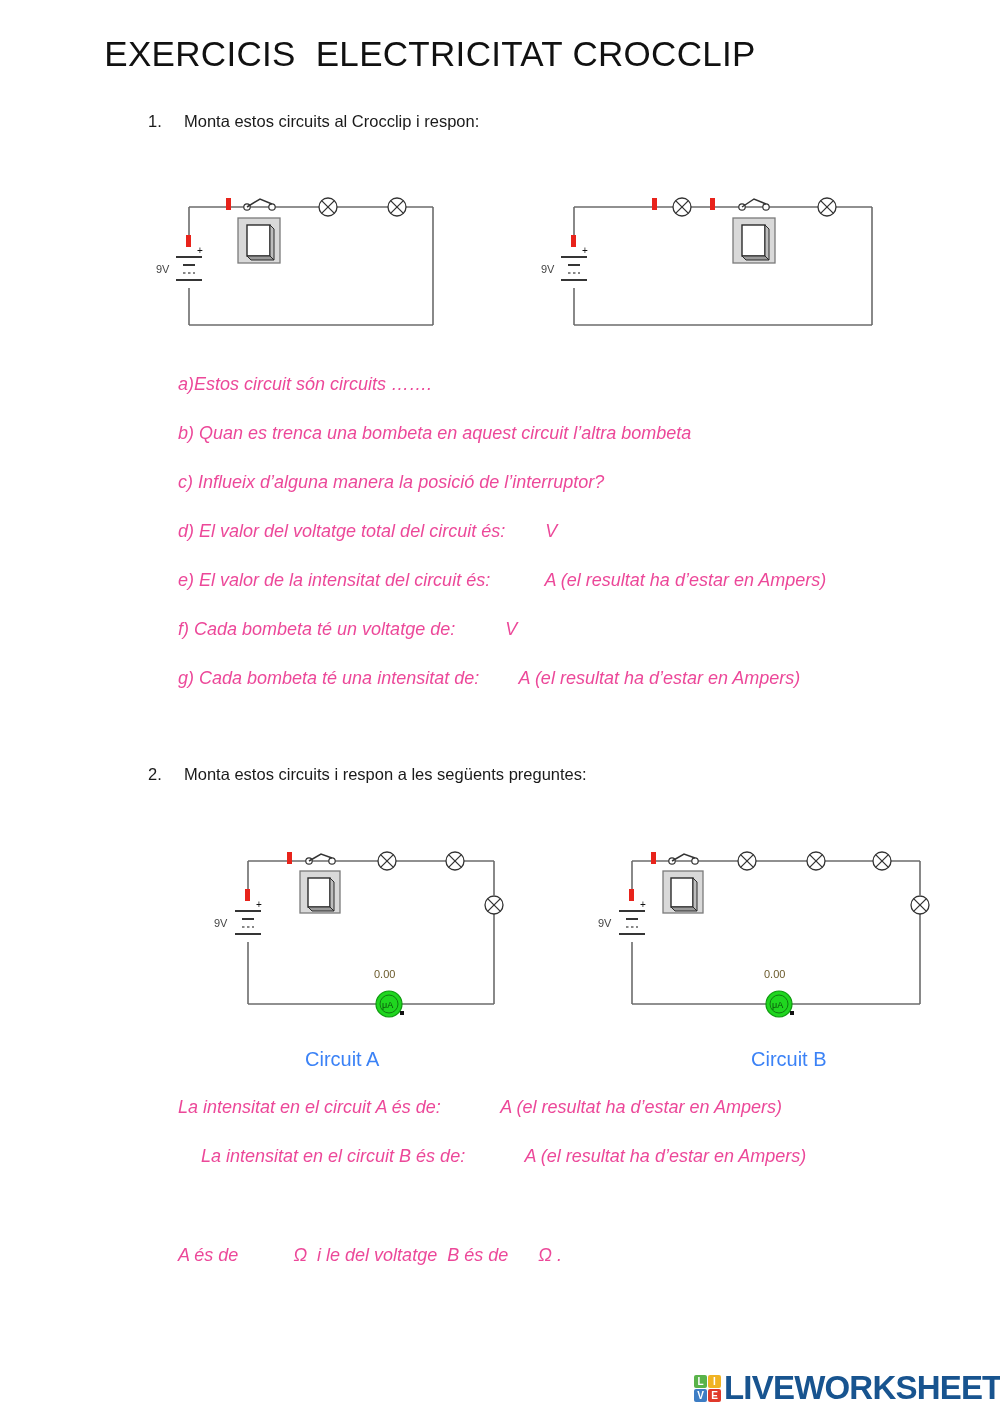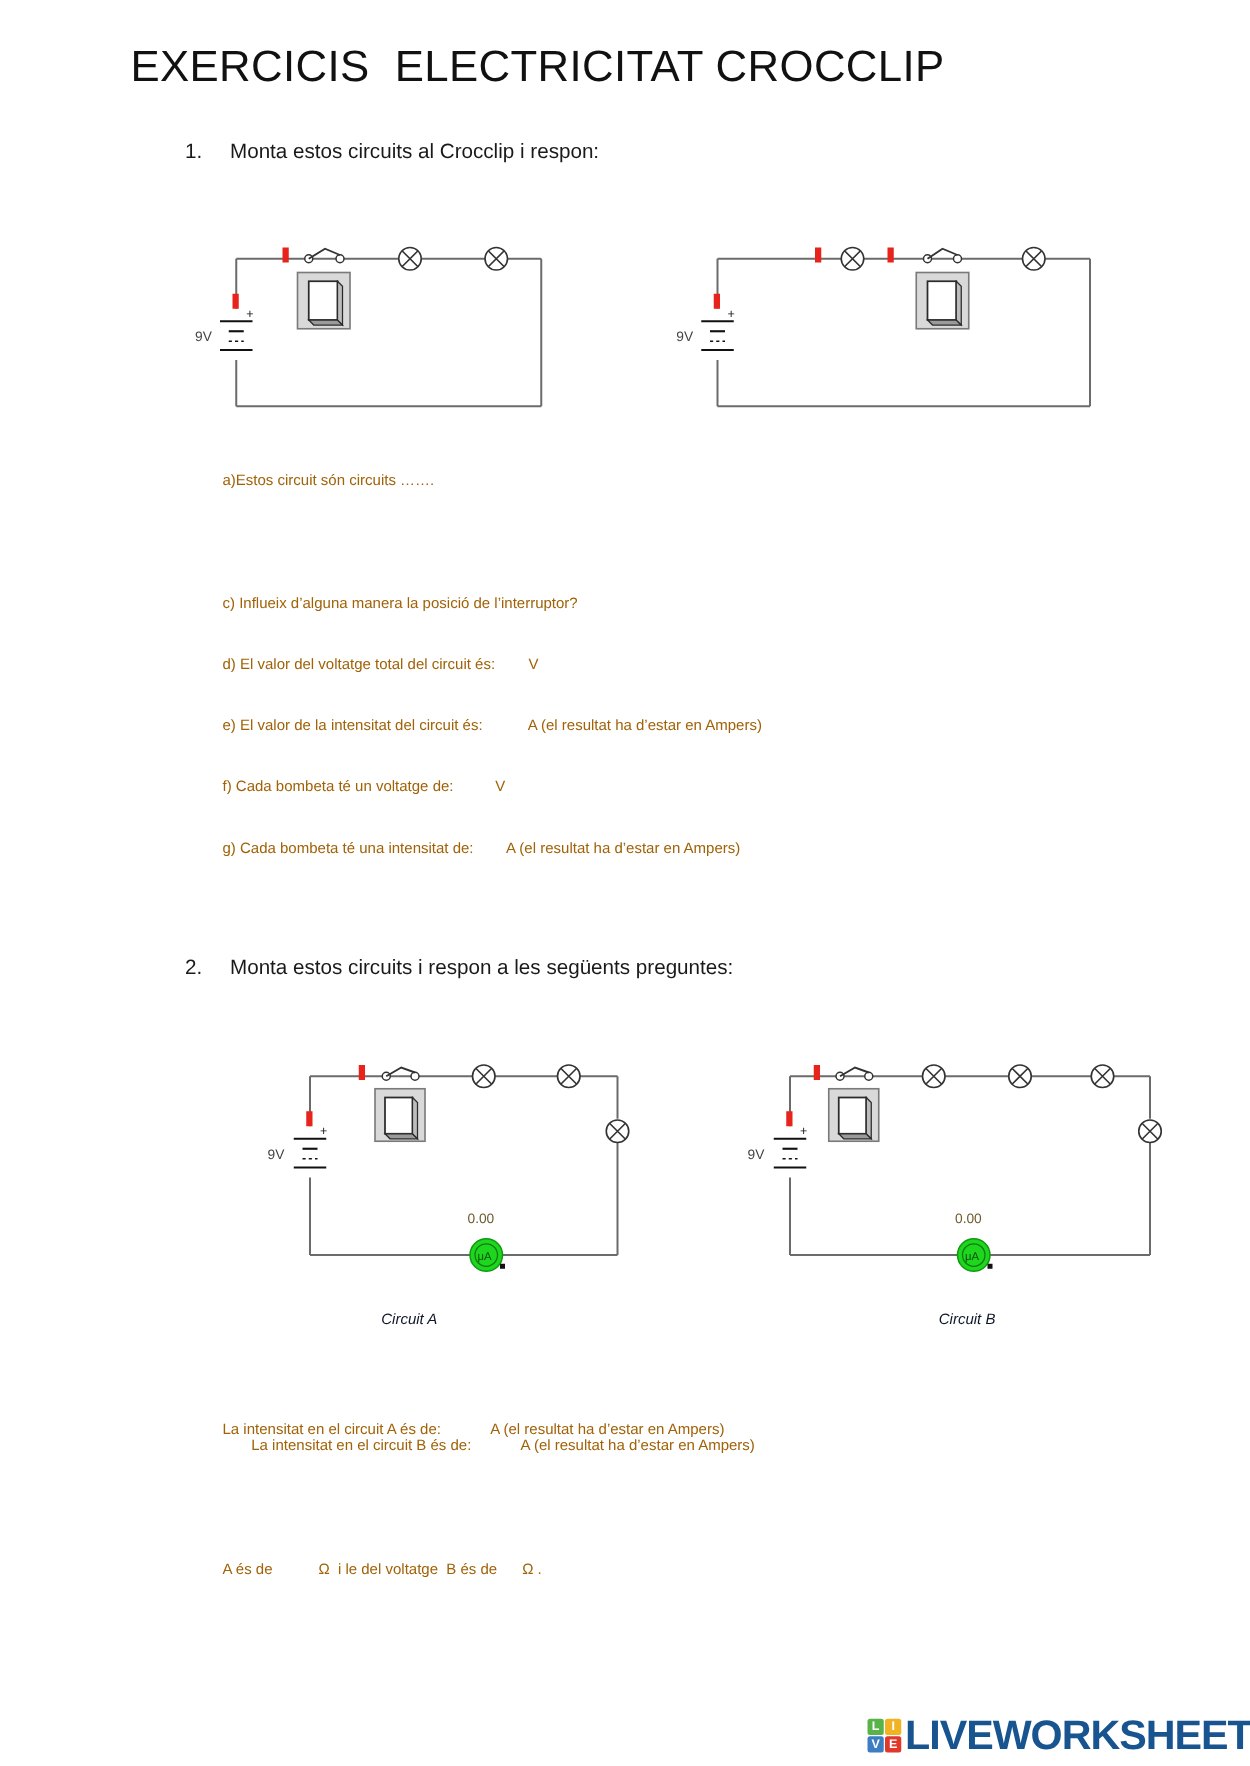--- a/index.html
+++ b/index.html
@@ -51,41 +51,41 @@
   .q-num .txt {
     position: absolute;
     left: 36px;
     top: 0;
     white-space: pre;
   }
 
   
   .qline {
     position: absolute;
-    font-size: 12px;
-    color: #a16207;
+    font-size: 18px;
+    color: #ec4899;
     white-space: pre;
     line-height: 20px;
+    font-style: italic;
   }
 
   
   .circuit {
     position: absolute;
   }
   .circuit svg {
     display: block;
     overflow: visible;
   }
 
   .circ-label {
     position: absolute;
-    font-size: 12px;
-    color: #0f172a;
+    font-size: 20px;
+    color: #3b82f6;
     white-space: pre;
-    font-style: italic;
   }
 
   
   .lw-logo {
     position: absolute;
     left: 694px;
     top: 1368px;
     display: flex;
     align-items: center;
     height: 40px;
@@ -227,20 +227,21 @@
       </g>
 
       <g stroke="#333" stroke-width="1.3" fill="#ffffff">
         <circle cx="289" cy="22" r="9"></circle>
         <path d="M282.6 15.6 L295.4 28.4 M295.4 15.6 L282.6 28.4"></path>
       </g>
     </svg>
   </div>
 
   <div class="qline" style="left:178px; top:374px;">a)Estos circuit són circuits …….</div>
+  <div class="qline" style="left:178px; top:423px;">b) Quan es trenca una bombeta en aquest circuit l’altra bombeta</div>
   <div class="qline" style="left:178px; top:472px;">c) Influeix d’alguna manera la posició de l’interruptor?</div>
   <div class="qline" style="left:178px; top:521px;">d) El valor del voltatge total del circuit és:        V</div>
   <div class="qline" style="left:178px; top:570px;">e) El valor de la intensitat del circuit és:           A (el resultat ha d’estar en Ampers)</div>
   <div class="qline" style="left:178px; top:619px;">f) Cada bombeta té un voltatge de:          V</div>
   <div class="qline" style="left:178px; top:668px;">g) Cada bombeta té una intensitat de:        A (el resultat ha d’estar en Ampers)</div>
 
   <div class="q-num" style="left:148px; top:765px; width:700px;">
     <span class="num">2.</span>
     <span class="txt">Monta estos circuits i respon a les següents preguntes:</span>
   </div>
@@ -369,21 +370,21 @@
         <circle cx="184" cy="159" r="9" fill="none" stroke="#127a12" stroke-width="1"></circle>
         <text x="177" y="163" font-family="'Liberation Sans',sans-serif" font-size="9" fill="#0b4f0b">μA</text>
         <rect x="195" y="166" width="4" height="4" fill="#111"></rect>
       </g>
     </svg>
   </div>
 
   <div class="circ-label" style="left:305px; top:1048px;">Circuit A</div>
   <div class="circ-label" style="left:723px; top:1048px;margin-left:28px;">Circuit B</div>
 
-  <div class="qline" style="left:178px; top:1097px;margin-top:36px;">La intensitat en el circuit A és de:            A (el resultat ha d’estar en Ampers)</div>
+  <div class="qline" style="left:178px; top:1097px;">La intensitat en el circuit A és de:            A (el resultat ha d’estar en Ampers)</div>
   <div class="qline" style="left:178px; top:1146px;margin-left:23px;">La intensitat en el circuit B és de:            A (el resultat ha d’estar en Ampers)</div>
   <div class="qline" style="left:178px; top:1245px;">A és de           Ω  i le del voltatge  B és de      Ω .</div>
 
   <div class="lw-logo">
     <div class="lw-tiles">
       <div class="lw-tile l">L</div>
       <div class="lw-tile i">I</div>
       <div class="lw-tile v">V</div>
       <div class="lw-tile e">E</div>
     </div>

